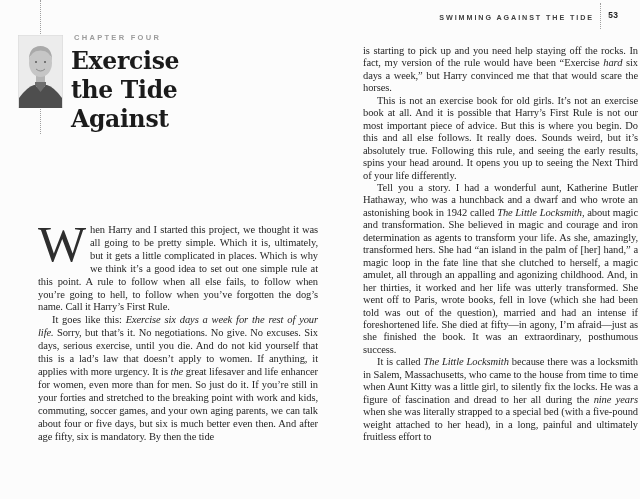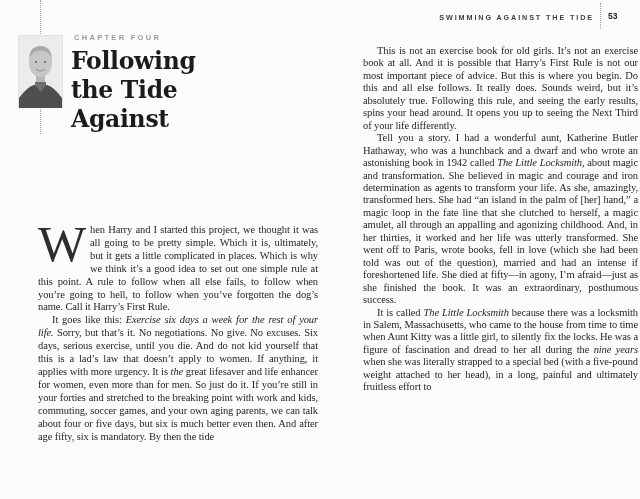--- a/index.html
+++ b/index.html
@@ -24,21 +24,21 @@
   }
   
   #running-header{
     position:absolute;right:46px;top:13px;
     font-family:"Liberation Sans",sans-serif;font-size:7.2px;font-weight:bold;
     letter-spacing:1.9px;color:#3f3f3f;white-space:nowrap;margin-left:18px;
   }
   #header-dotline{left:600px;top:3px;height:26px;}
   #page-number{
     position:absolute;left:608px;top:11px;
-    font-family:Liberation Sans, sans-serif;font-size:8.5px;font-weight:bold;color:#1d1d1d;
+    font-family:Liberation Mono, monospace;font-size:8.5px;font-weight:bold;color:#1d1d1d;
   }
   
   .bodycol{position:absolute;text-align:justify;font-size:10.5px;letter-spacing:-0.1px;}
   #left-body{left:38px;top:224px;width:280px;line-height:12.9px;}
   #right-body{left:363px;top:45px;width:275px;line-height:12.45px;}
   .bodycol p{margin:0;}
   .bodycol p.indent{text-indent:14px;}
   .dropcap{
     float:left;
     font-family:"Liberation Serif",serif;font-size:51px;line-height:38px;
@@ -69,33 +69,34 @@
 
     <circle cx="18" cy="27" r="1" fill="#5a5a5a"></circle>
     <circle cx="27" cy="27" r="1" fill="#5a5a5a"></circle>
 
     <path d="M18 34 Q22.5 38 27 34" stroke="#8c8c8c" stroke-width="1" fill="none"></path>
   </svg>
 
   <div id="chapter-label">CHAPTER FOUR</div>
 
   <div id="chapter-title">
-    <div>Following</div>
+    <div>Exercise</div>
     <div>the Tide</div>
     <div>Against</div>
   </div>
 
   <div class="bodycol" id="left-body">
       <p><span class="dropcap">W</span><span>hen Harry and I started this project, we thought it was all going to be pretty simple. Which it is, ultimately, but it gets a little complicated in places. Which is why we think it’s a good idea to set out one simple rule at this point. A rule to follow when all else fails, to follow when you’re going to hell, to follow when you’ve forgotten the dog’s name. Call it Harry’s First Rule.</span></p>
       <p class="indent"><span>It goes like this: </span><em>Exercise six days a week for the rest of your life.</em><span> Sorry, but that’s it. No negotiations. No give. No excuses. Six days, serious exercise, until you die. And do not kid yourself that this is a lad’s law that doesn’t apply to women. If anything, it applies with more urgency. It is </span><em>the</em><span> great lifesaver and life enhancer for women, even more than for men. So just do it. If you’re still in your forties and stretched to the breaking point with work and kids, commuting, soccer games, and your own aging parents, we can talk about four or five days, but six is much better even then. And after age fifty, six is mandatory. By then the tide</span></p>
     </div>
 
   <div id="running-header">SWIMMING AGAINST THE TIDE</div>
   <div class="dotline" id="header-dotline"></div>
   <div id="page-number">53</div>
 
   <div class="bodycol" id="right-body">
+      <p><span>is starting to pick up and you need help staying off the rocks. In fact, my version of the rule would have been “Exercise </span><em>hard</em><span> six days a week,” but Harry convinced me that that would scare the horses.</span></p>
       <p class="indent"><span>This is not an exercise book for old girls. It’s not an exercise book at all. And it is possible that Harry’s First Rule is not our most important piece of advice. But this is where you begin. Do this and all else follows. It really does. Sounds weird, but it’s absolutely true. Following this rule, and seeing the early results, spins your head around. It opens you up to seeing the Next Third of your life differently.</span></p>
       <p class="indent"><span>Tell you a story. I had a wonderful aunt, Katherine Butler Hathaway, who was a hunchback and a dwarf and who wrote an astonishing book in 1942 called </span><em>The Little Locksmith,</em><span> about magic and transformation. She believed in magic and courage and iron determination as agents to transform your life. As she, amazingly, transformed hers. She had “an island in the palm of [her] hand,” a magic loop in the fate line that she clutched to herself, a magic amulet, all through an appalling and agonizing childhood. And, in her thirties, it worked and her life was utterly transformed. She went off to Paris, wrote books, fell in love (which she had been told was out of the question), married and had an intense if foreshortened life. She died at fifty—in agony, I’m afraid—just as she finished the book. It was an extraordinary, posthumous success.</span></p>
       <p class="indent"><span>It is called </span><em>The Little Locksmith</em><span> because there was a locksmith in Salem, Massachusetts, who came to the house from time to time when Aunt Kitty was a little girl, to silently fix the locks. He was a figure of fascination and dread to her all during the </span><em>nine years</em><span> when she was literally strapped to a special bed (with a five-pound weight attached to her head), in a long, painful and ultimately fruitless effort to</span></p>
     </div>
 
 </div>
 
 </body></html>

